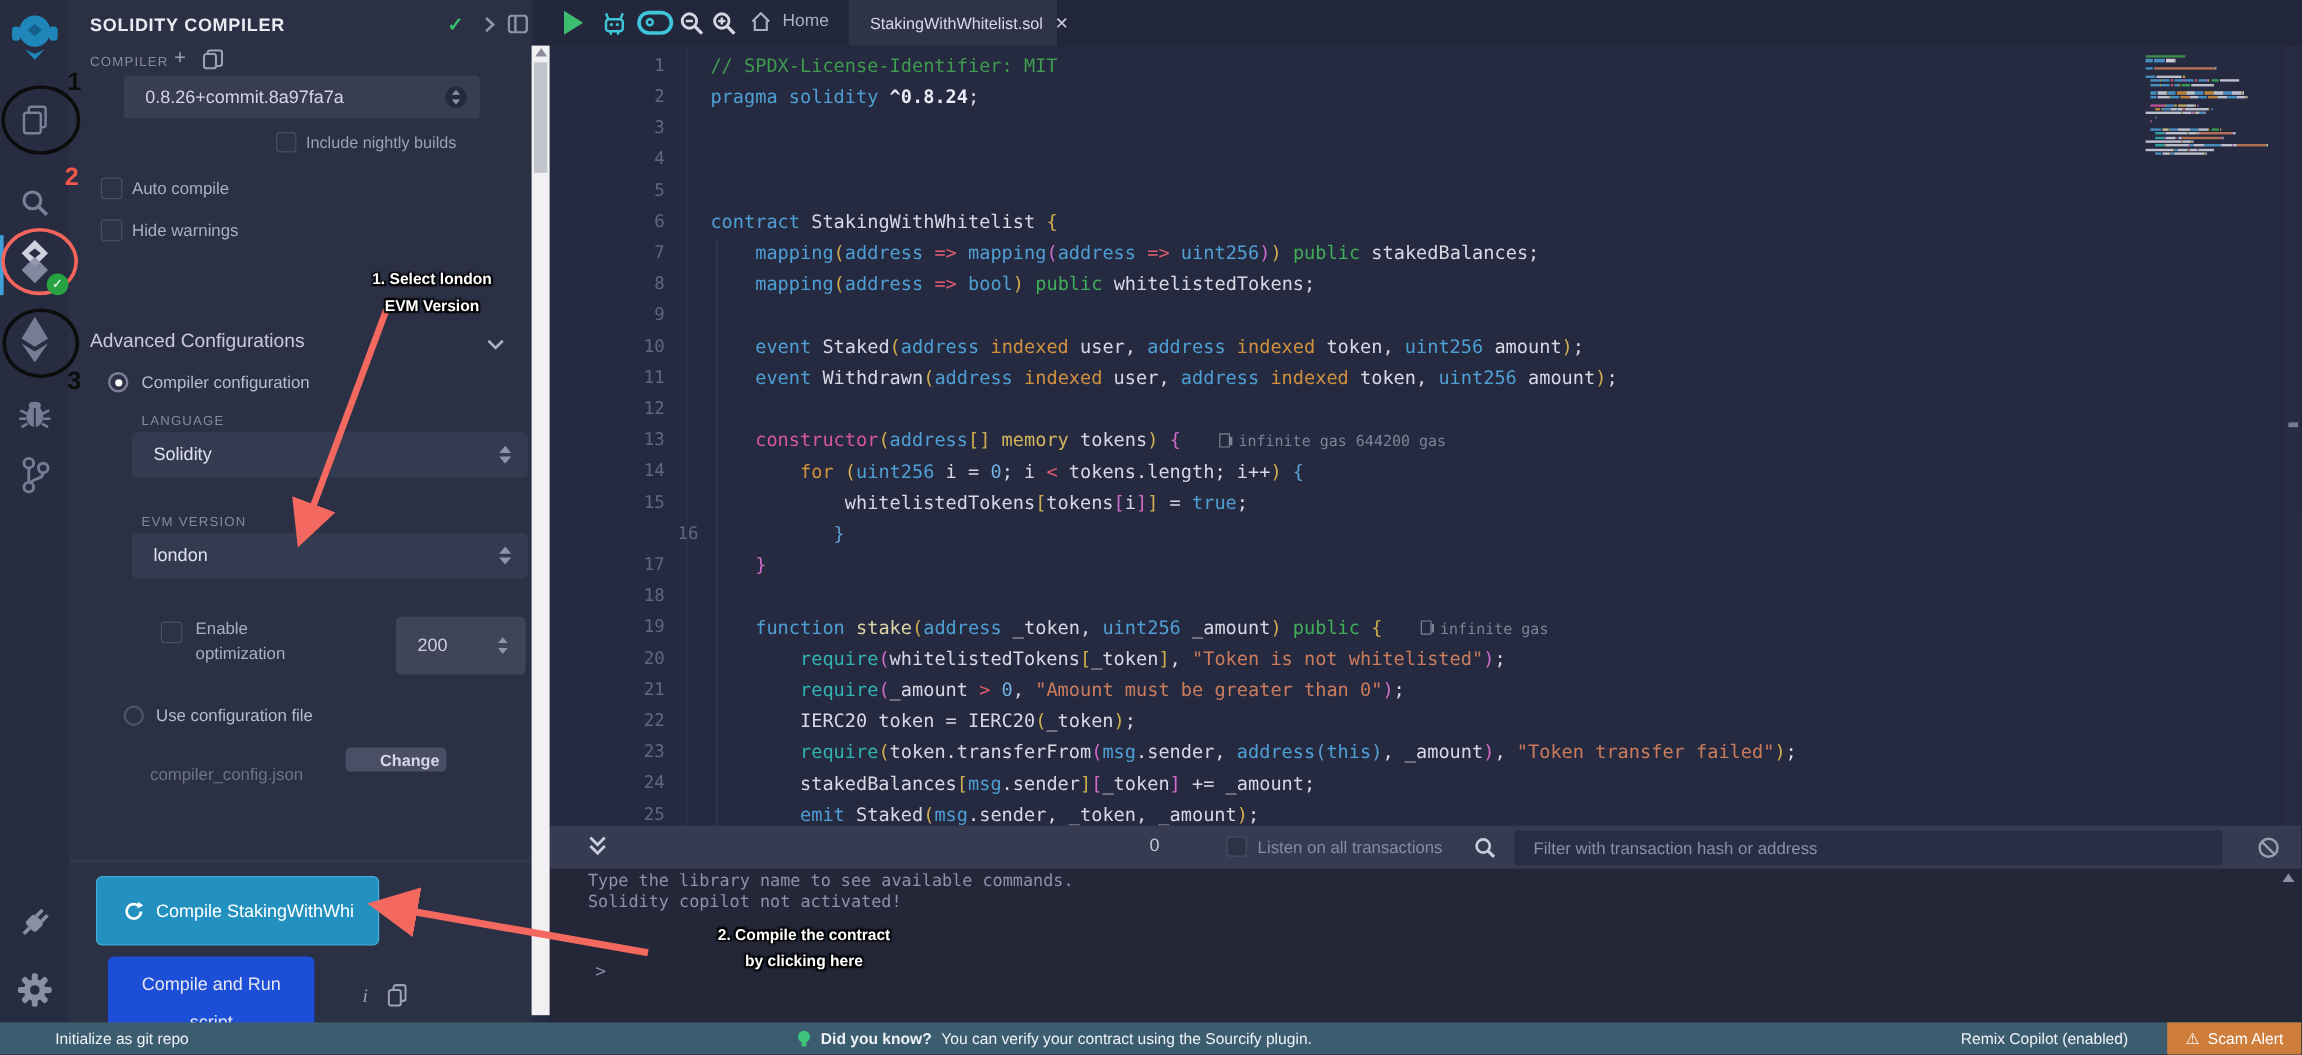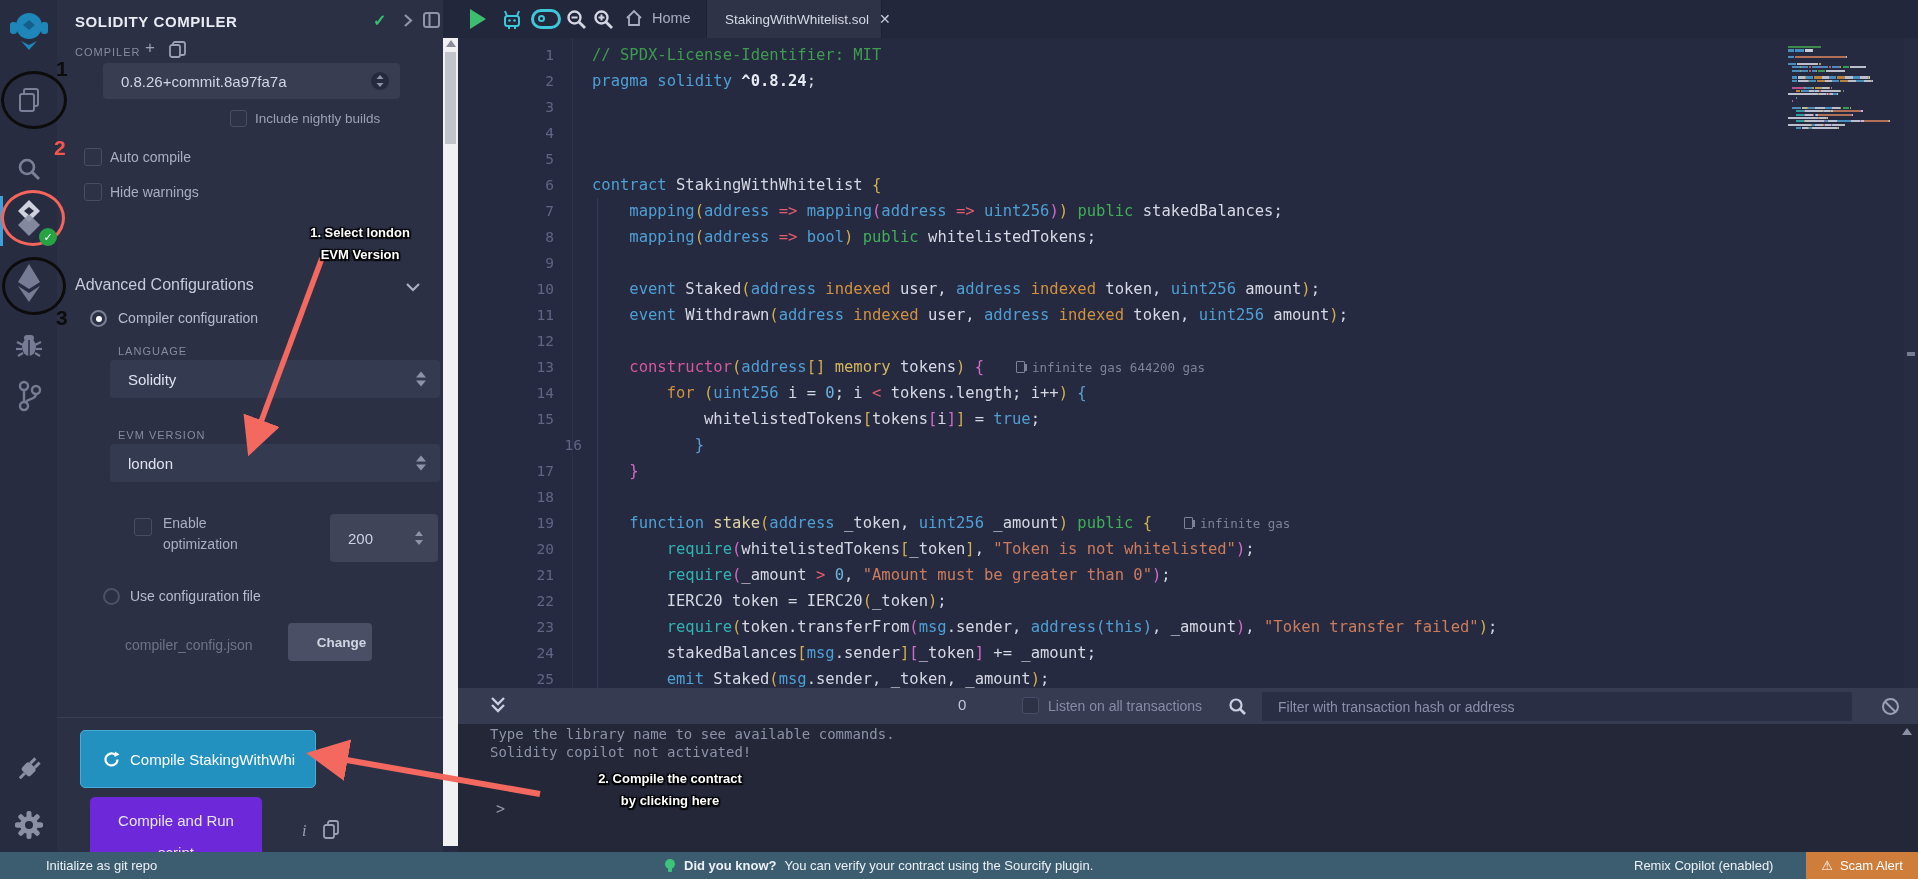--- a/index.html
+++ b/index.html
@@ -29,21 +29,21 @@
   .tri-up { width:0; height:0; border-left:5px solid transparent; border-right:5px solid transparent; border-bottom:6px solid #8e93a9; }
   .tri-dn { width:0; height:0; border-left:5px solid transparent; border-right:5px solid transparent; border-top:6px solid #8e93a9; }
   .cb { position:absolute; background:#2e3247; border:1px solid #474d66; border-radius:3px; }
   .cb-label { position:absolute; color:#a9afc3; font-size:14px; }
   .radio { position:absolute; border-radius:50%; }
   .divider { position:absolute; left:0; width:386px; height:1px; background:#3a3f55; }
   .btn-change { position:absolute; background:#4a4f66; border-radius:4px; color:#d2d5e2; font-weight:bold;
     font-size:13.5px; display:flex; align-items:center; justify-content:center; }
   #btn-compile { position:absolute; left:23px; top:730px; width:236px; height:58px; background:#2391c0; border:1px solid #46acd6;
     border-radius:5px; color:#ffffff; font-size:15px; display:flex; align-items:center; gap:10px; padding-left:22px; }
-  #btn-compile-run { position:absolute; left:33px; top:797px; width:172px; height:72px; background:#6d28d9; border-radius:5px;
+  #btn-compile-run { position:absolute; left:33px; top:797px; width:172px; height:72px; background:#1d4ed8; border-radius:5px;
     color:#e4e6ef; font-size:15px; text-align:center; padding-top:12px; line-height:24px; }
 
   
   #pscroll { left:443px; top:38px; width:15px; height:808px; background:#f1f1f3; z-index:25; }
   #pscroll .thumb { position:absolute; left:2px; top:14px; width:11px; height:92px; background:#c2c4cc; }
   #pscroll .arr { position:absolute; left:3px; top:2px; width:0; height:0; border-left:5px solid transparent; border-right:5px solid transparent; border-bottom:7px solid #8a8d99; }
 
   
   #topbar { left:443px; top:0; width:1475px; height:38px; background:#23273b; z-index:10; }
   .play-tri { width:0; height:0; border-top:10px solid transparent; border-bottom:10px solid transparent; border-left:16px solid #3dbd6f; }
@@ -480,21 +480,21 @@
       <div class="stepper">
           <div class="tri-up" style="transform:scale(.8)"></div>
           <div class="tri-dn" style="transform:scale(.8)"></div>
         </div>
     </div>
 
     <div class="radio" style="left:46px;top:588px;width:17px;height:17px;border:2px solid #4c5168;background:#2c3045;"></div>
     <div class="cb-label" style="left:73px;top:588px;color:#b6bccf;">Use configuration file</div>
 
     <div class="cb-label" style="left:68px;top:637px;color:#6e7389;">compiler_config.json</div>
-    <div class="btn-change" style="left:231px;top:623px;width:84px;height:38px;padding-left:23px;">Change</div>
+    <div class="btn-change" style="left:231px;top:623px;width:84px;height:20px;padding-left:23px;">Change</div>
 
     <div class="divider" style="top:717px;"></div>
 
     <button id="btn-compile">
       <svg class="ic" width="17" height="17" viewBox="0 0 17 17">
         <path d="M14.5 8.5 a6 6 0 1 1 -2.2 -4.7" fill="none" stroke="#fff" stroke-width="2.2"></path>
         <polygon points="12,0.5 16.5,3.5 11.5,6" fill="#fff"></polygon>
       </svg>
       <span>Compile StakingWithWhi</span>
     </button>

